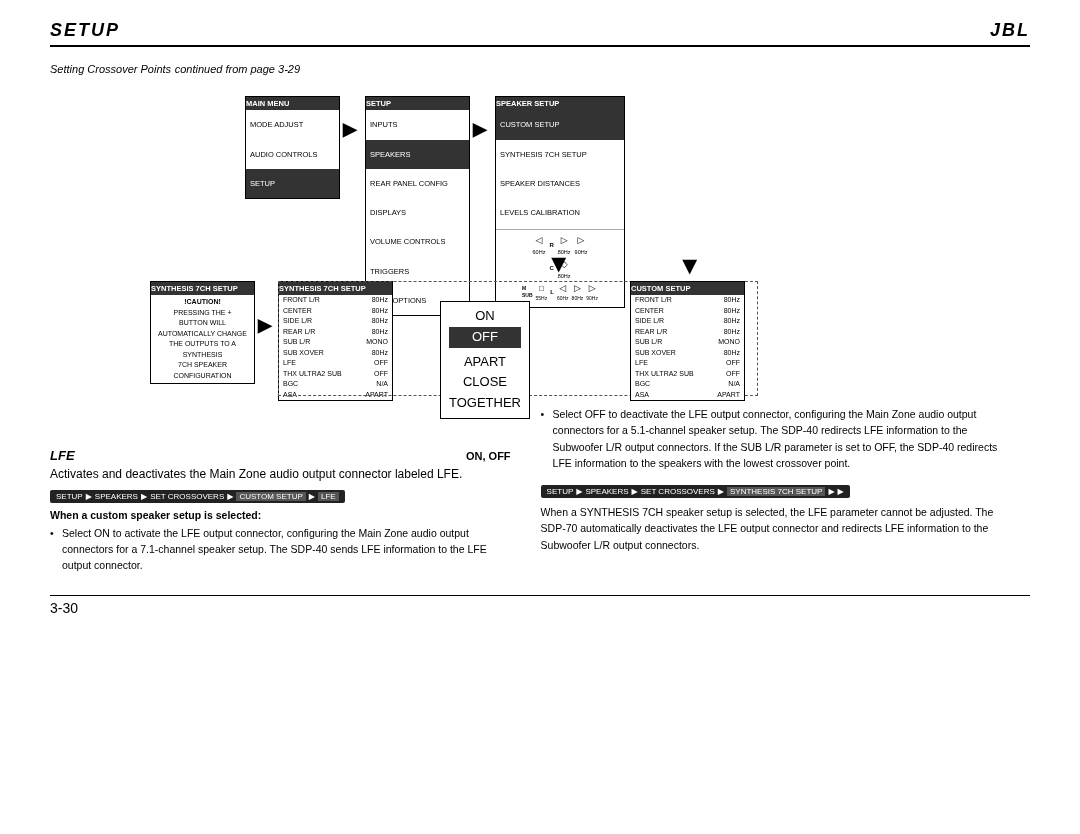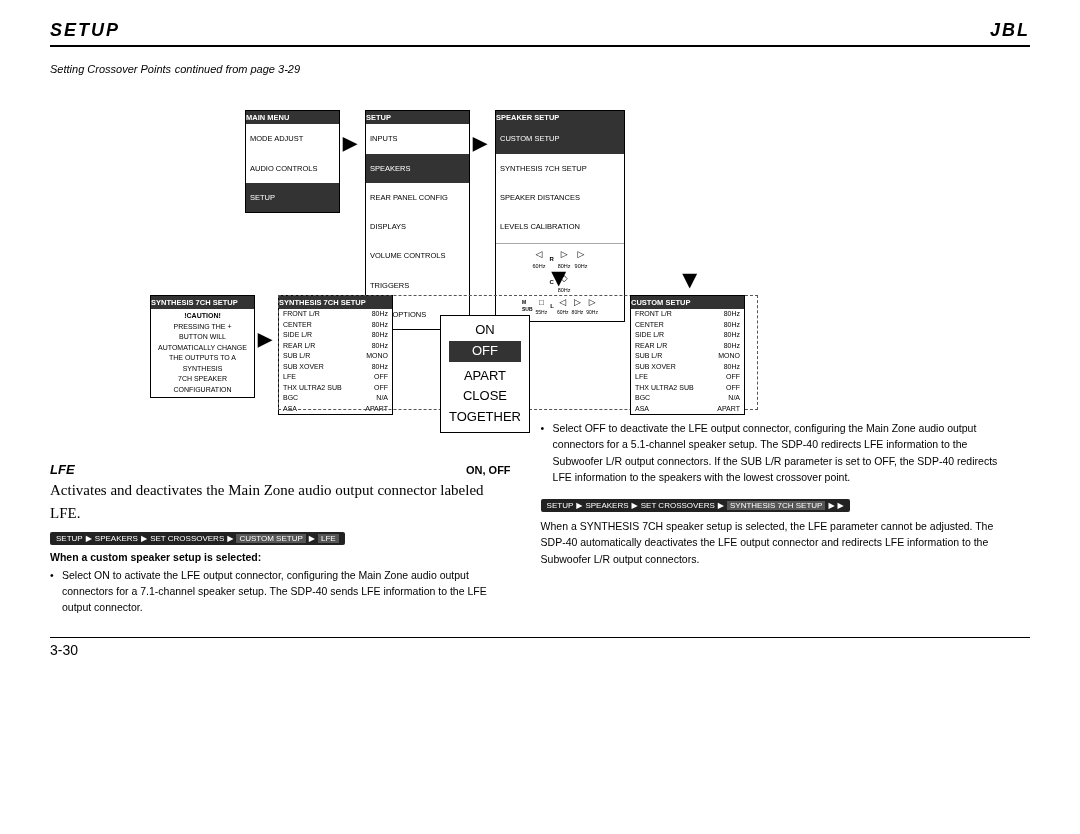--- a/index.html
+++ b/index.html
@@ -41,21 +41,21 @@
       font-weight: bold;
       font-size: 18px;
       letter-spacing: 2px;
     }
 
     
     .section-title {
       font-weight: bold;
       font-style: italic;
       font-size: 13px;
-      margin-bottom: 24px;
+      margin-bottom: 10px;
     }
 
     .section-title span {
       font-weight: normal;
       font-style: italic;
       font-size: 11px;
     }
 
     
     .diagram-area {
@@ -379,21 +379,21 @@
 
   </div>
 
   <div style="display:flex; gap:30px; margin-bottom:8px;">
 
     <div style="width:47%;">
       <div style="display:flex; justify-content:space-between; align-items:baseline; margin-bottom:2px;">
         <span style="font-weight:bold; font-style:italic; font-size:13px;">LFE</span>
         <span style="font-weight:bold; font-size:11px;margin-top:44px;">ON, OFF</span>
       </div>
-      <div style="font-size:15px; line-height:1.55;font-family:Liberation Serif, serif;">Activates and deactivates the Main Zone audio output connector labeled LFE.</div>
+      <div style="font-size:12px; line-height:1.55;">Activates and deactivates the Main Zone audio output connector labeled LFE.</div>
 
       
       <div class="breadcrumb">
         <span class="breadcrumb-item">SETUP</span>
         <span class="breadcrumb-sep">▶</span>
         <span class="breadcrumb-item">SPEAKERS</span>
         <span class="breadcrumb-sep">▶</span>
         <span class="breadcrumb-item">SET CROSSOVERS</span>
         <span class="breadcrumb-sep">▶</span>
         <span class="breadcrumb-item highlight">CUSTOM SETUP</span>
@@ -421,21 +421,21 @@
         <span class="breadcrumb-sep">▶</span>
         <span class="breadcrumb-item">SPEAKERS</span>
         <span class="breadcrumb-sep">▶</span>
         <span class="breadcrumb-item">SET CROSSOVERS</span>
         <span class="breadcrumb-sep">▶</span>
         <span class="breadcrumb-item highlight">SYNTHESIS 7CH SETUP</span>
         <span class="breadcrumb-sep">▶</span>
         <span class="breadcrumb-sep">▶</span>
       </div>
 
-      <div style="font-size:10.5px; line-height:1.55;">When a SYNTHESIS 7CH speaker setup is selected, the LFE parameter cannot be adjusted. The SDP-40 automatically deactivates the LFE output connector and redirects LFE information to the Subwoofer L/R output connectors.</div>
+      <div style="font-size:10.5px; line-height:1.55;">When a SYNTHESIS 7CH speaker setup is selected, the LFE parameter cannot be adjusted. The SDP-70 automatically deactivates the LFE output connector and redirects LFE information to the Subwoofer L/R output connectors.</div>
     </div>
   </div>
 
   <div class="page-footer">
     <span>3-30</span>
   </div>
 
 </div>
 
 </body></html>

